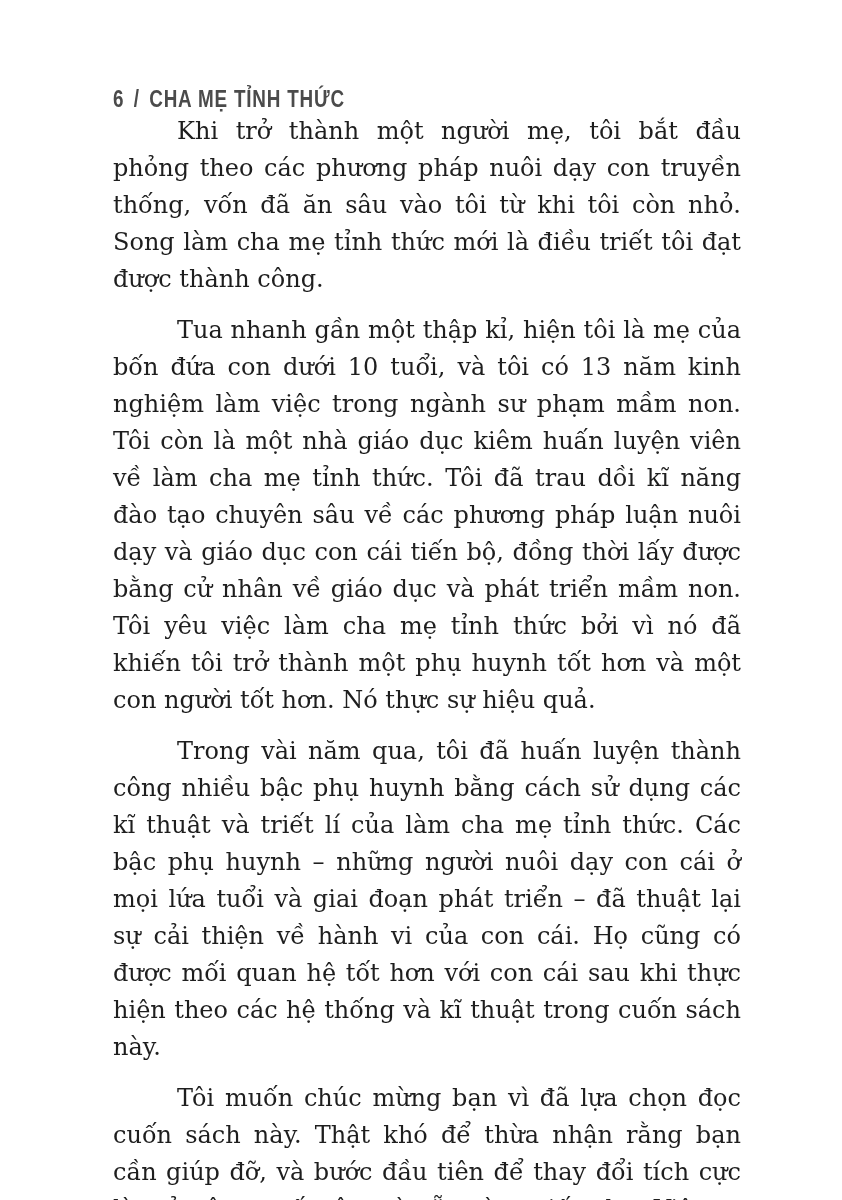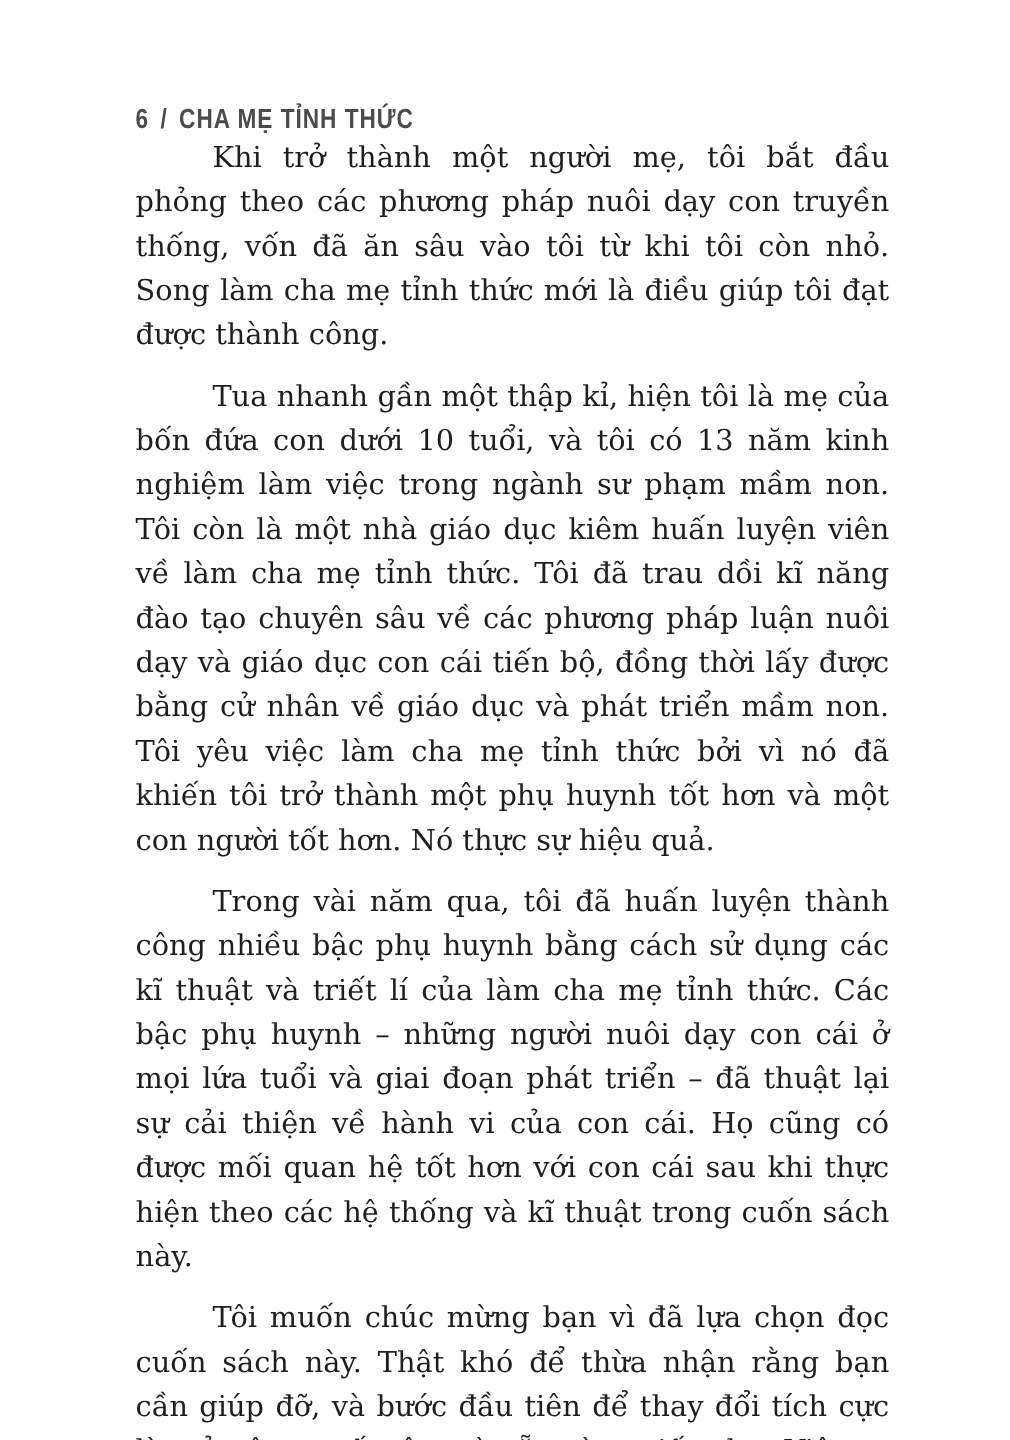--- a/index.html
+++ b/index.html
@@ -60,19 +60,19 @@
 
 <div class="book-page">
 
   <header class="running-head">
     <span class="pagenum">6</span>
     <span class="sep">/</span>
     <span class="title">CHA MẸ TỈNH THỨC</span>
   </header>
 
   <main class="body-text">
-    <p>Khi trở thành một người mẹ, tôi bắt đầu phỏng theo các phương pháp nuôi dạy con truyền thống, vốn đã ăn sâu vào tôi từ khi tôi còn nhỏ. Song làm cha mẹ tỉnh thức mới là điều giúp tôi đạt được thành công.</p>
+    <p>Khi trở thành một người mẹ, tôi bắt đầu phỏng theo các phương pháp nuôi dạy con truyền thống, vốn đã ăn sâu vào tôi từ khi tôi còn nhỏ. Song làm cha mẹ tỉnh thức mới là điều triết tôi đạt được thành công.</p>
     <p>Tua nhanh gần một thập kỉ, hiện tôi là mẹ của bốn đứa con dưới 10 tuổi, và tôi có 13 năm kinh nghiệm làm việc trong ngành sư phạm mầm non. Tôi còn là một nhà giáo dục kiêm huấn luyện viên về làm cha mẹ tỉnh thức. Tôi đã trau dồi kĩ năng đào tạo chuyên sâu về các phương pháp luận nuôi dạy và giáo dục con cái tiến bộ, đồng thời lấy được bằng cử nhân về giáo dục và phát triển mầm non. Tôi yêu việc làm cha mẹ tỉnh thức bởi vì nó đã khiến tôi trở thành một phụ huynh tốt hơn và một con người tốt hơn. Nó thực sự hiệu quả.</p>
     <p>Trong vài năm qua, tôi đã huấn luyện thành công nhiều bậc phụ huynh bằng cách sử dụng các kĩ thuật và triết lí của làm cha mẹ tỉnh thức. Các bậc phụ huynh – những người nuôi dạy con cái ở mọi lứa tuổi và giai đoạn phát triển – đã thuật lại sự cải thiện về hành vi của con cái. Họ cũng có được mối quan hệ tốt hơn với con cái sau khi thực hiện theo các hệ thống và kĩ thuật trong cuốn sách này.</p>
     <p>Tôi muốn chúc mừng bạn vì đã lựa chọn đọc cuốn sách này. Thật khó để thừa nhận rằng bạn cần giúp đỡ, và bước đầu tiên để thay đổi tích cực là trở nên quyết tâm và sẵn sàng tiếp thu. Việc tự hoàn thiện bản thân, đặc biệt là với tư cách một phụ</p>
   </main>
 
 </div>
 
 </body></html>

